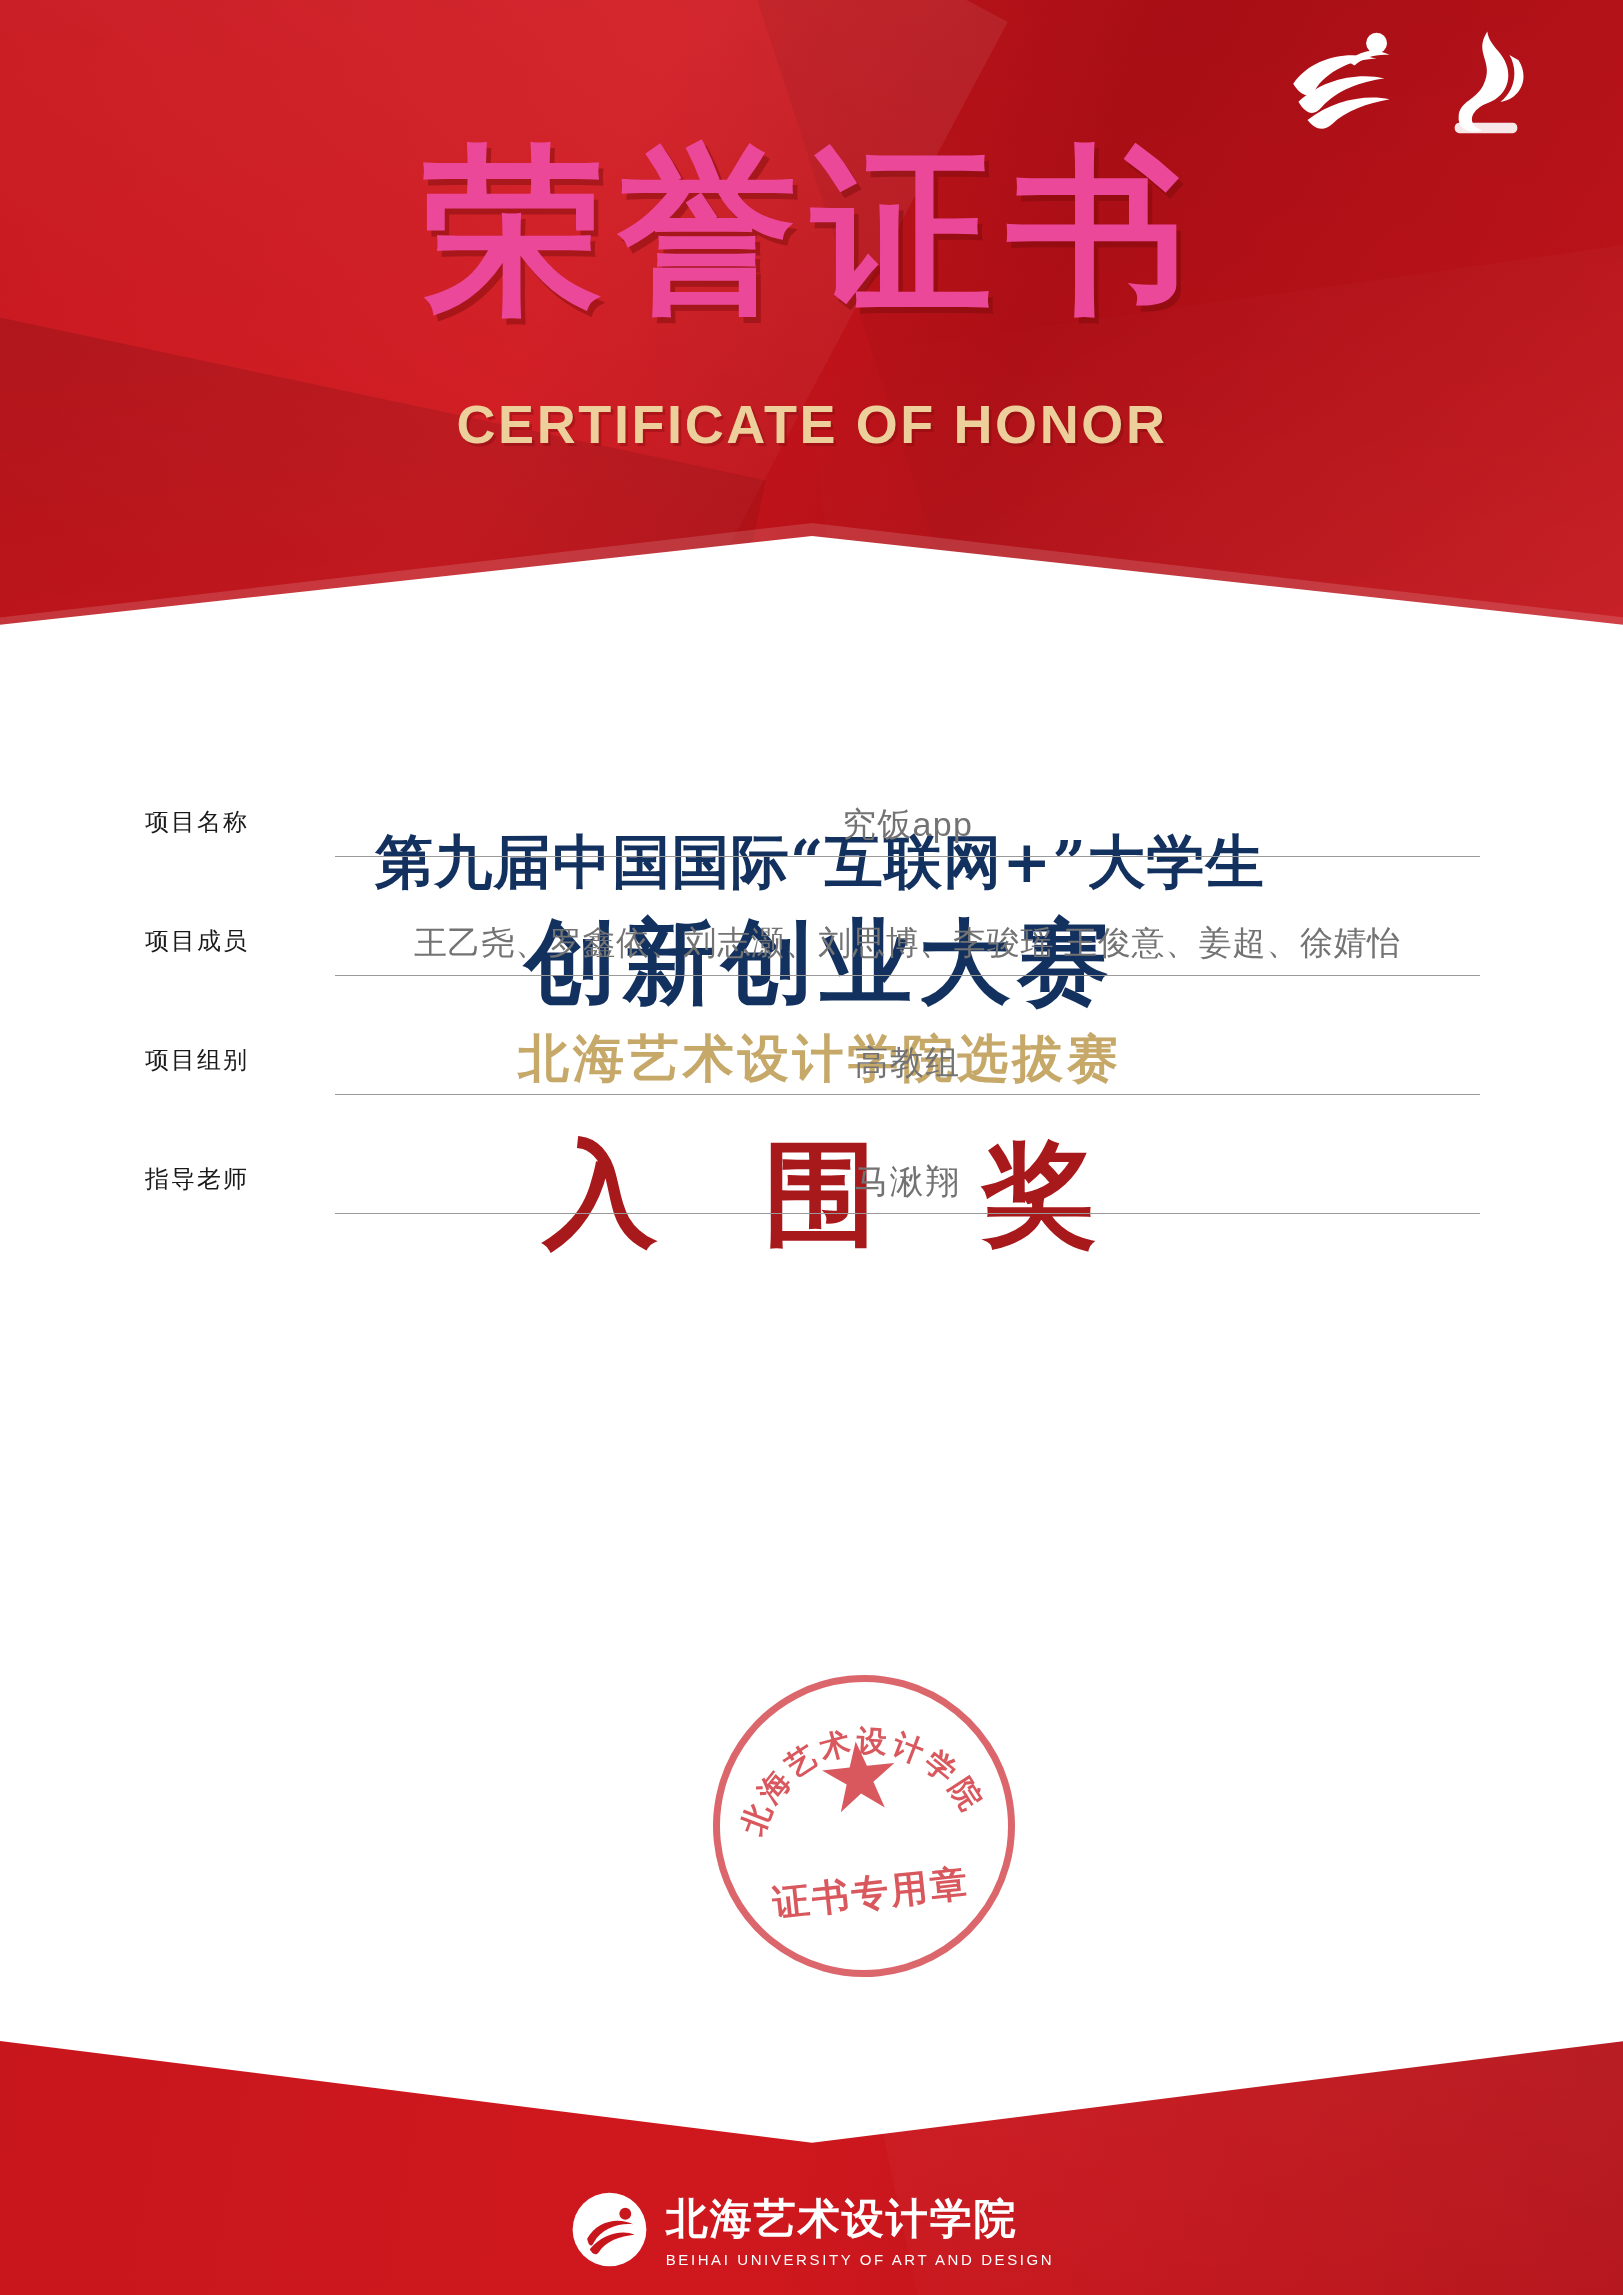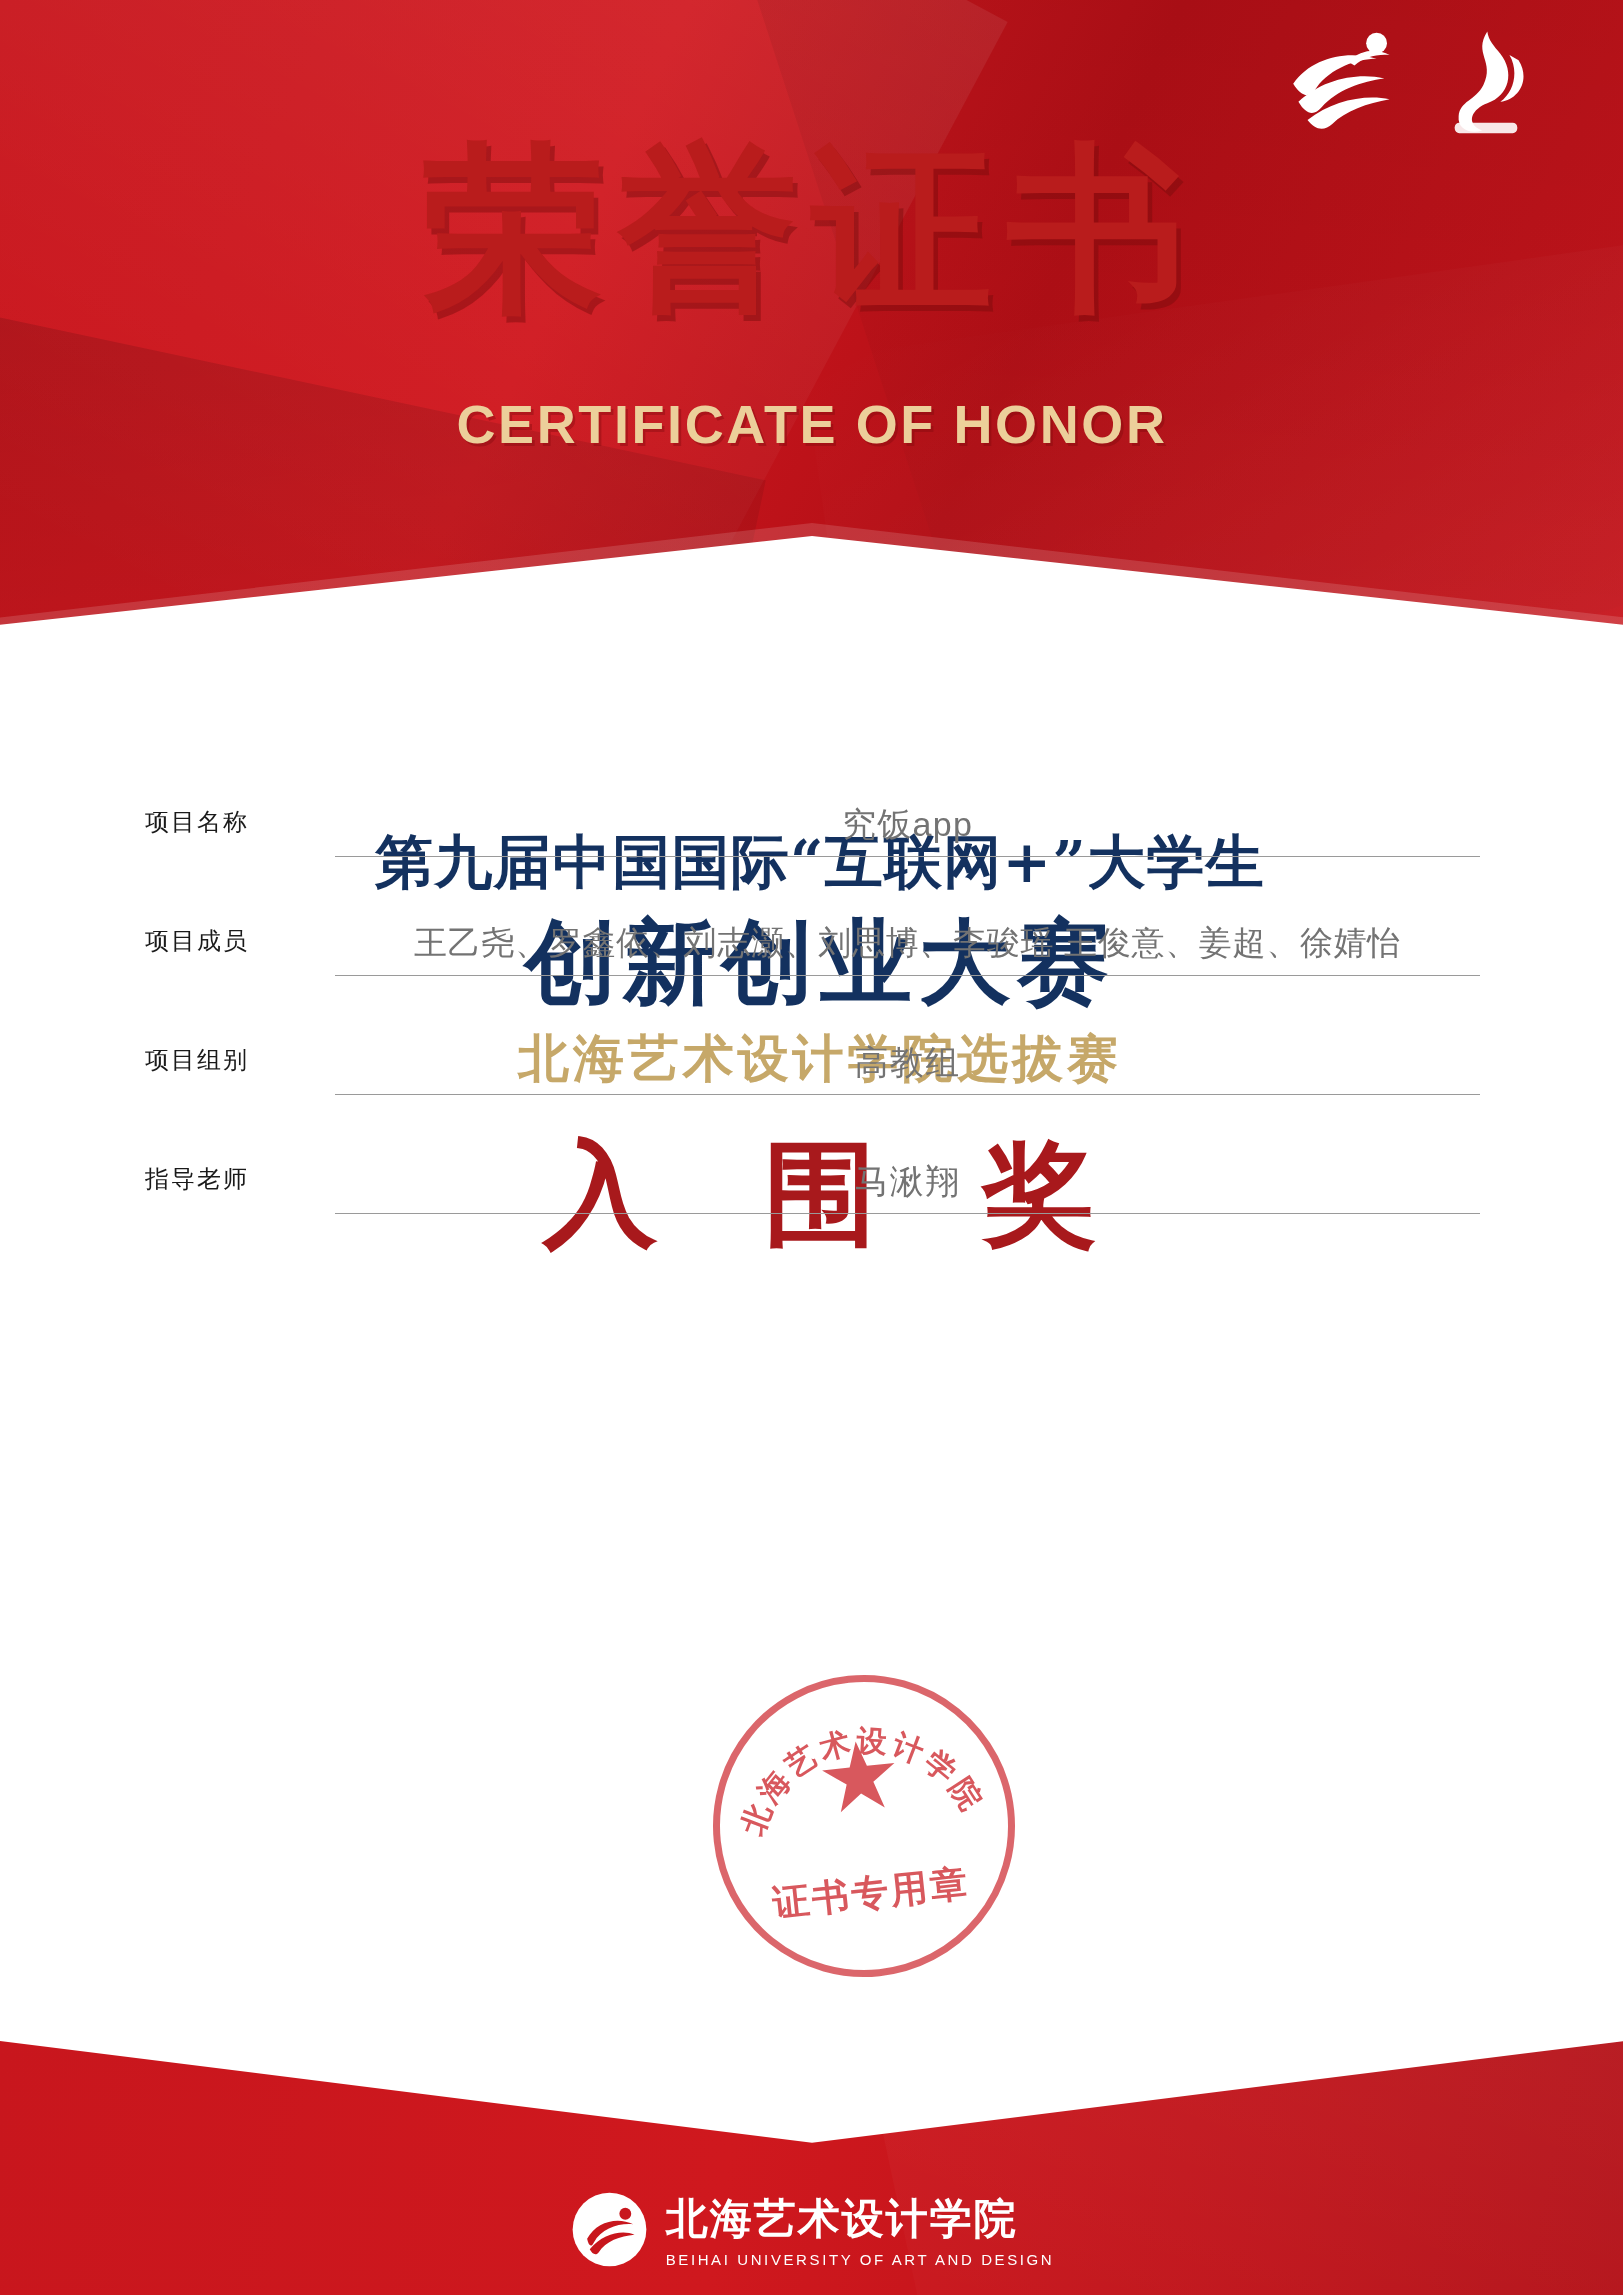--- a/index.html
+++ b/index.html
@@ -89,25 +89,25 @@
   }
   .logo-box { position: relative; width: 118px; height: 114px; }
   .logo-box svg { display: block; }
 
   
   .honor-title {
     position: absolute;
     left: 0; right: 0;
     top: 141px;
     text-align: center;
-    font-family: Liberation Serif, serif;
+    font-family: Liberation Sans, sans-serif;
     font-weight: 700;
     font-size: 180px;
     letter-spacing: 14.4px;
-    color: #b91c1c;
+    color: #ec4899;
     text-shadow: 4.6px 5.9px 0 rgba(120,10,12,0.45);
     line-height: 1;
   }
   .honor-sub {
     position: absolute;
     left: 0; right: 0;
     top: 393px;
     text-align: center;
     font-family: "Liberation Sans", sans-serif;
     font-weight: 700;

